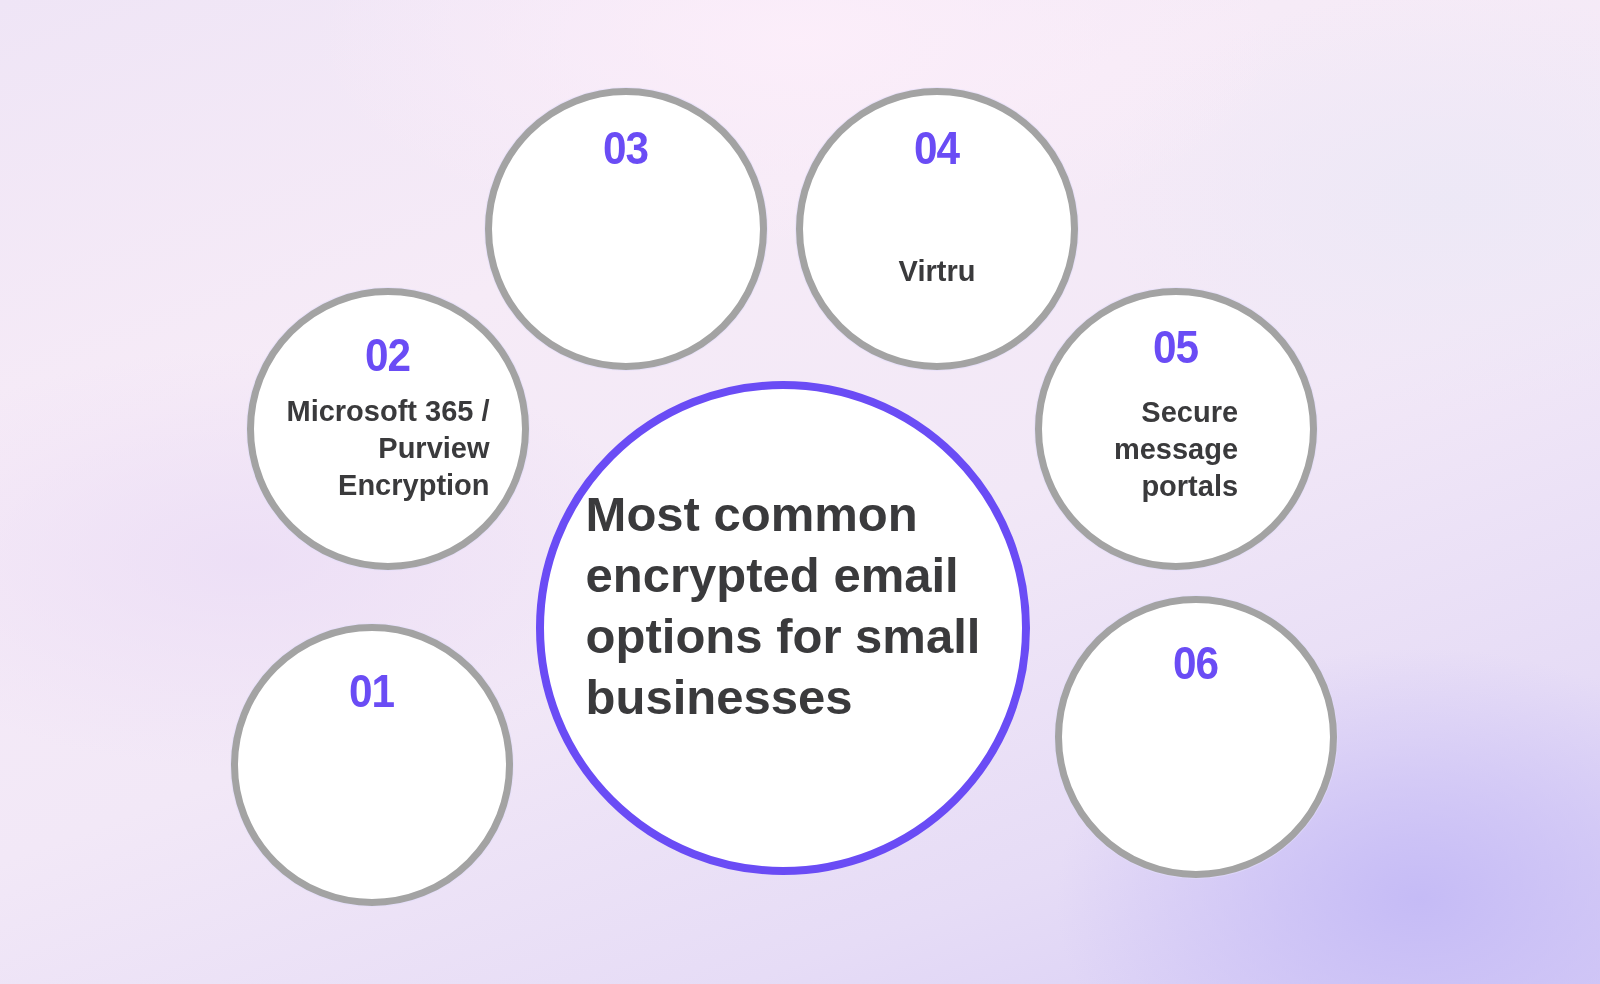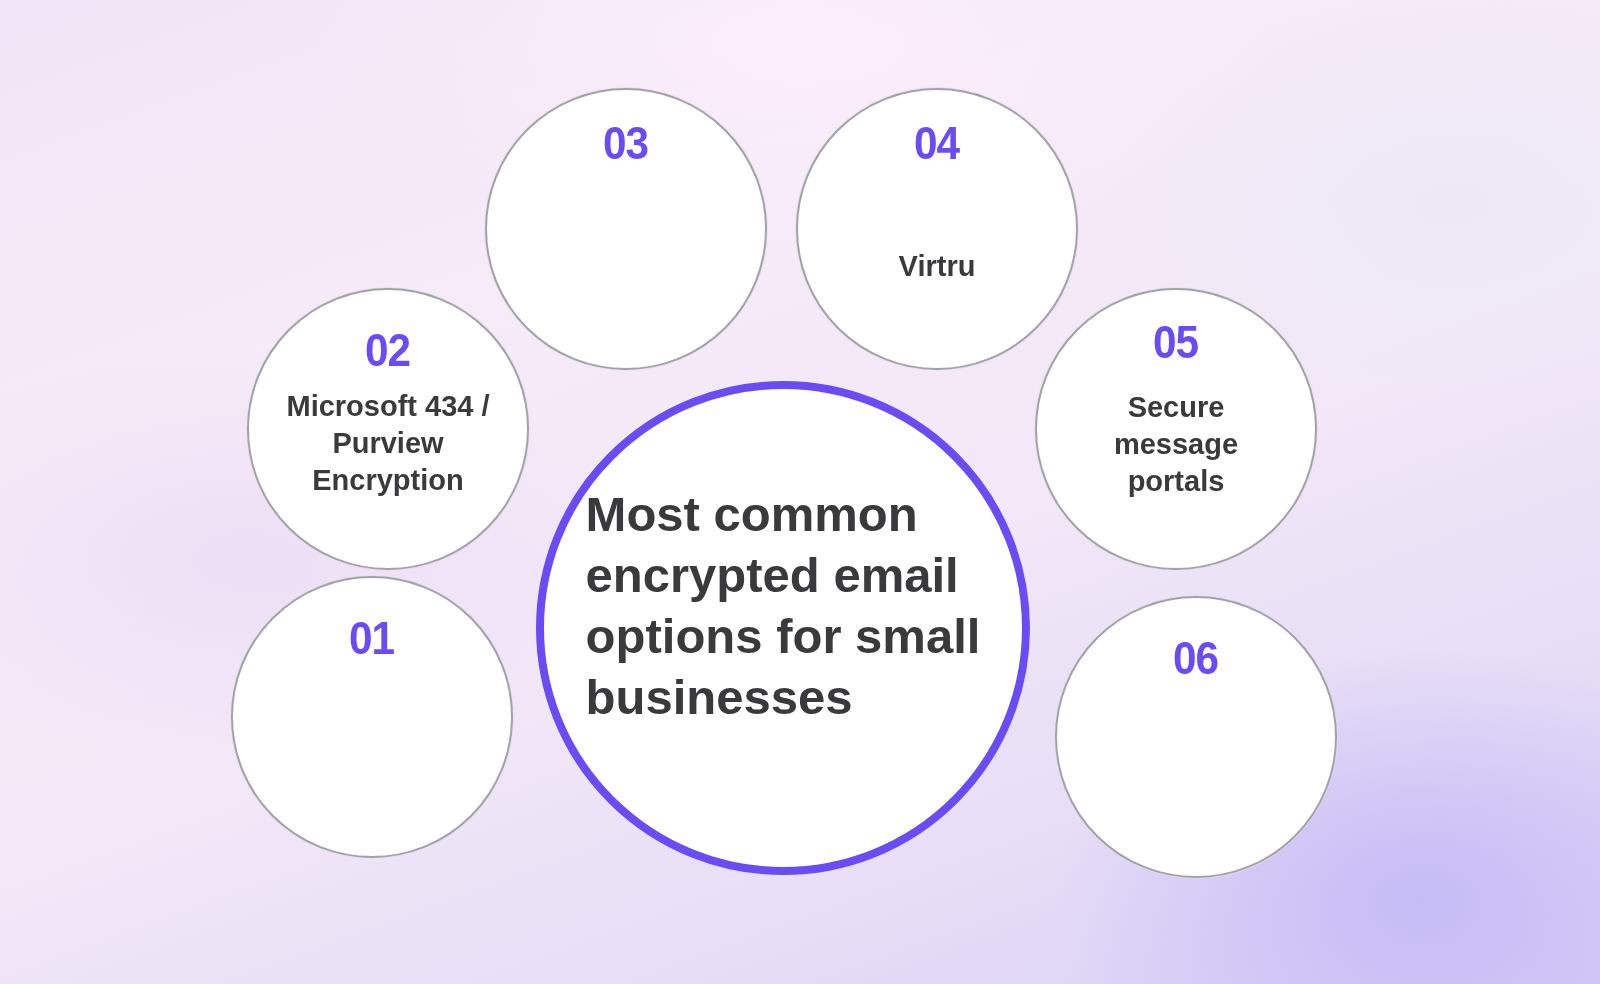--- a/index.html
+++ b/index.html
@@ -13,26 +13,26 @@
         radial-gradient(ellipse 700px 300px at 800px 40px, rgba(252,238,250,0.95), rgba(252,238,250,0) 70%),
         radial-gradient(ellipse 500px 300px at 1450px 200px, rgba(236,232,246,0.9), rgba(236,232,246,0) 70%),
         linear-gradient(160deg, #efe5f6 0%, #f6ebf7 30%, #f2e8f7 55%, #e6dcf6 80%, #d6ccf6 100%);
     }
     .bubble {
       position: absolute;
       width: 282px;
       height: 282px;
       border-radius: 50%;
       background: #ffffff;
-      border: 2px solid #a3a3a3;
+      border: 7px solid #a3a3a3;
       box-shadow: 0 0 0 1px rgba(225,220,250,0.6);
       display: flex;
       flex-direction: column;
       align-items: center;
-      text-align: center;
+      text-align: right;
     }
     .num {
       font-family: "Liberation Sans", sans-serif;
       font-weight: 700;
       color: #6a4cf5;
       font-size: 46px;
       line-height: 1;
       letter-spacing: -1px;
       transform: scaleX(0.92);
     }
@@ -75,33 +75,33 @@
   <div class="num">03</div>
 </div>
 
 <div class="bubble" style="left:796px; top:88px; padding-top:30px;gap:42px;">
   <div class="num">04</div>
   <div class="label" style="margin-top:40px;">Virtru</div>
 </div>
 
 <div class="bubble" style="left:247px; top:288px; padding-top:37px;">
   <div class="num">02</div>
-  <div class="label" style="margin-top:15px;">Microsoft 434 /
+  <div class="label" style="margin-top:15px;">Microsoft 365 /
 Purview
 Encryption</div>
 </div>
 
 <div class="bubble" style="left:1035px; top:288px; padding-top:29px;">
   <div class="num">05</div>
   <div class="label" style="margin-top:24px;">Secure
 message
 portals</div>
 </div>
 
-<div class="bubble" style="left:231px; top:576px; padding-top:37px;">
+<div class="bubble" style="left:231px; top:624px; padding-top:37px;">
   <div class="num">01</div>
 </div>
 
 <div class="bubble" style="left:1055px; top:596px; padding-top:37px;">
   <div class="num">06</div>
 </div>
 
 <div class="center">
   <div class="center-title">Most common
 encrypted email

